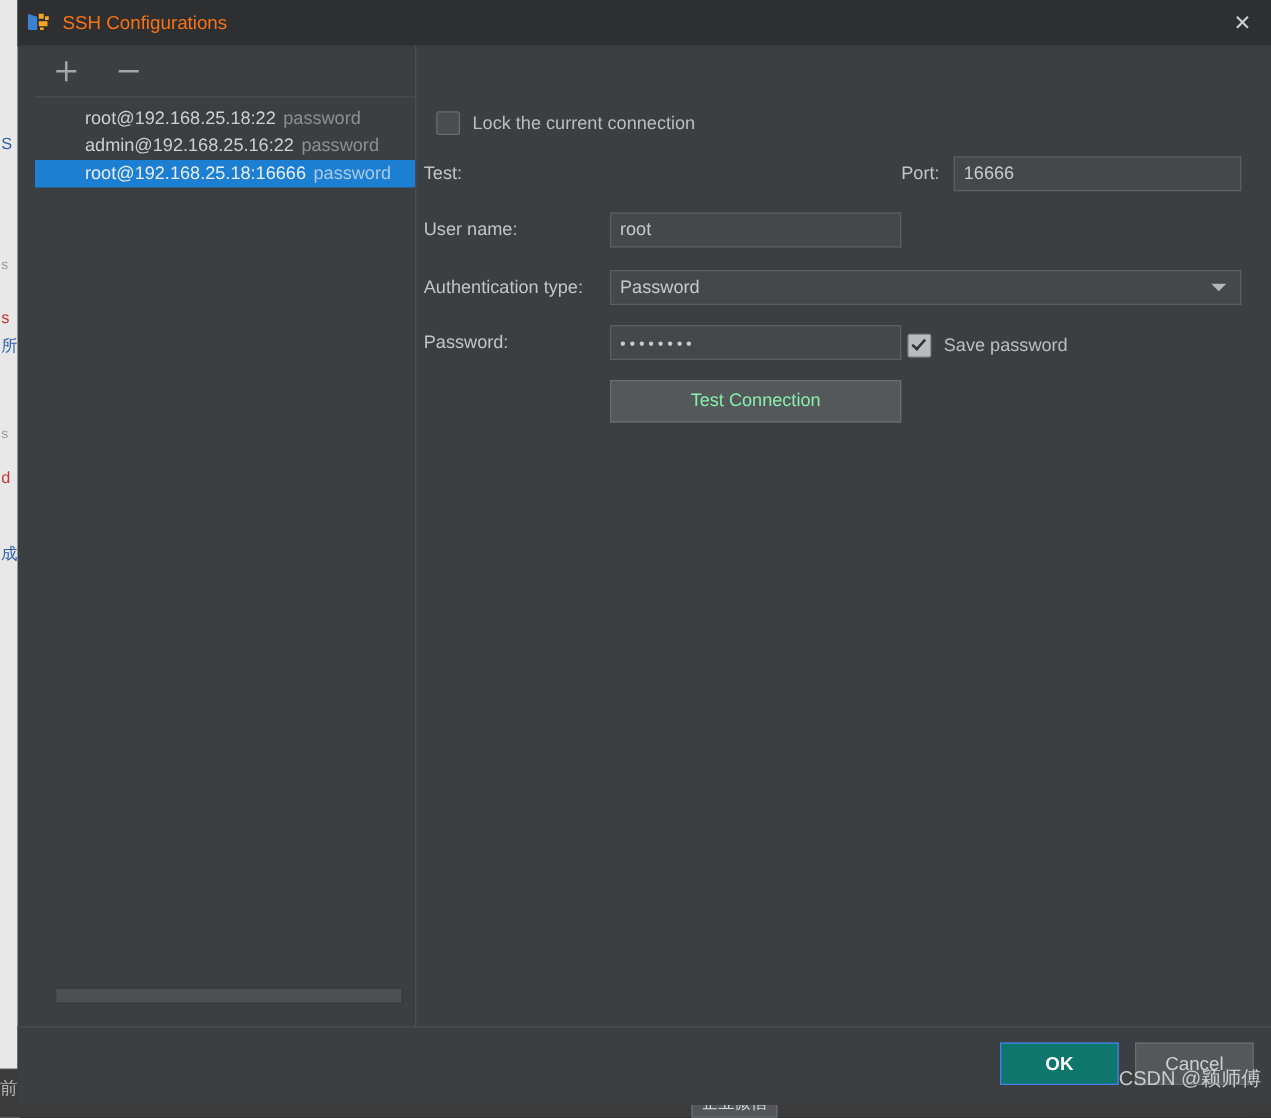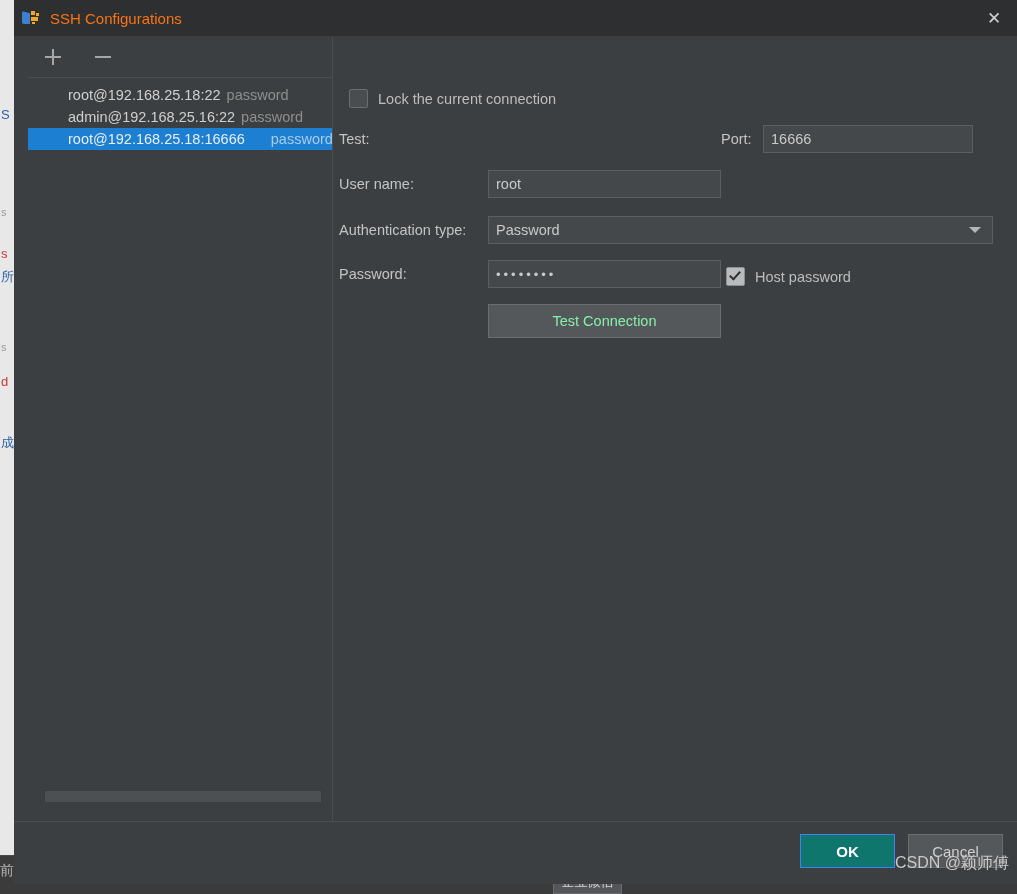--- a/index.html
+++ b/index.html
@@ -199,21 +199,20 @@
     font-size: 14.5px;
     white-space: nowrap;
     cursor: default;
     overflow: hidden;
   }
   .list-item .name { color: #cfcfcf; }
   .list-item .auth { color: #8f8f8f; margin-left: 6px; }
   .list-item.selected {
     background: #1d7fd1;
     margin-right: 0;
-    gap: 20px;
   }
   .list-item.selected .name { color: #e8eef4; }
   .list-item.selected .auth { color: #a9cbe8; }
 
   .hscroll-track {
     position: absolute;
     left: 16px;
     bottom: 18px;
     width: 276px;
     height: 11px;
@@ -461,36 +460,36 @@
 
     <div class="form-panel">
 
       <div class="chk-row">
         <div class="checkbox"></div>
         <span class="chk-label">Lock the current connection</span>
       </div>
 
       <span class="field-label" style="left:6px; top:94px;">Test:</span>
       <span class="field-label" style="left:388px; top:94px;">Port:</span>
-      <input class="tfield" style="left: 430px; top: 88px; width: 210px;" value="16666">
+      <input class="tfield" style="left: 430px; top: 88px; width: 230px;" value="16666">
 
       <span class="field-label" style="left:6px; top:139px;">User name:</span>
       <input class="tfield" style="left: 155px; top: 133px; width: 233px;" value="root">
 
       <span class="field-label" style="left:6px; top:185px;">Authentication type:</span>
       <div class="combo" style="left:155px; top:179px; width:505px;">
         <span class="combo-val">Password</span>
         <span class="arrow"></span>
       </div>
 
       <span class="field-label" style="left:6px; top:229px;">Password:</span>
       <input class="tfield pwd-dots" style="left: 155px; top: 223px; width: 233px;" value="••••••••">
       <div class="chk-row" style="left:393px; top:230px;">
         <div class="checkbox checked"></div>
-        <span class="chk-label">Host password</span>
+        <span class="chk-label">Save password</span>
       </div>
 
       <div class="btn" style="left:155px; top:267px; width:233px; height:34px;">Test Connection</div>
 
     </div>
   </div>
 
   <div class="footer">
     <div class="footer-btn btn-ok">OK</div>
     <div class="footer-btn btn-cancel">Cancel</div>

